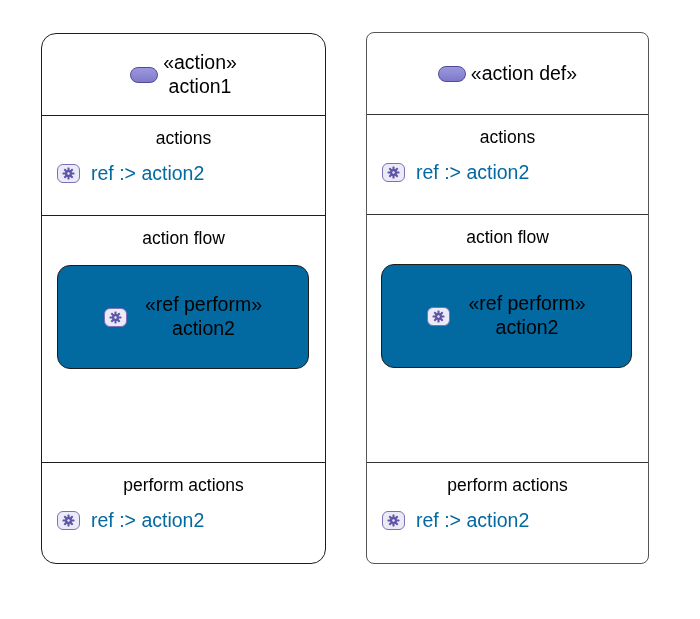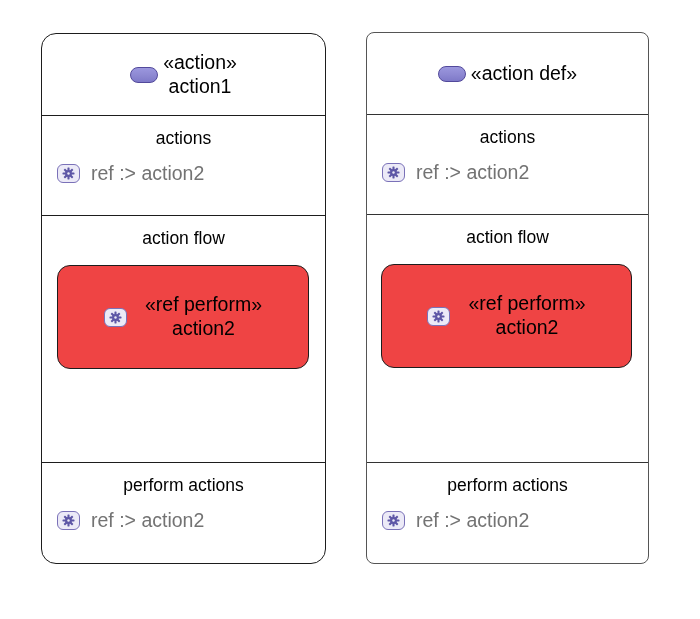--- a/index.html
+++ b/index.html
@@ -96,21 +96,21 @@
   
   .feature-row {
     display: flex;
     align-items: center;
     gap: 11px;
     padding-left: 15px;
     padding-top: 14px;
   }
   .feature-label {
     font-size: 19.5px;
-    color: #737373;
+    color: #0369a1;
     white-space: nowrap;
   }
 
   
   .icon-action-pill {
     width: 28px;
     height: 16px;
     border-radius: 8px;
     border: 1.6px solid #52499b;
     background: linear-gradient(180deg, #9b97de 0%, #8d88d2 55%, #7e79c8 100%);
@@ -136,21 +136,21 @@
   
   .nested-box {
     position: absolute;
     left: 15px;
     top: 49px;
     width: 252px;
     height: 104px;
     box-sizing: border-box;
     border: 1.4px solid #1d1d1d;
     border-radius: 13px;
-    background: #ef4444;
+    background: #0369a1;
     display: flex;
     align-items: center;
     justify-content: center;
     gap: 18px;
     padding: 0 10px;
   }
   .panel.definition .nested-box {
     left: 14px;
     width: 251px;
   }

